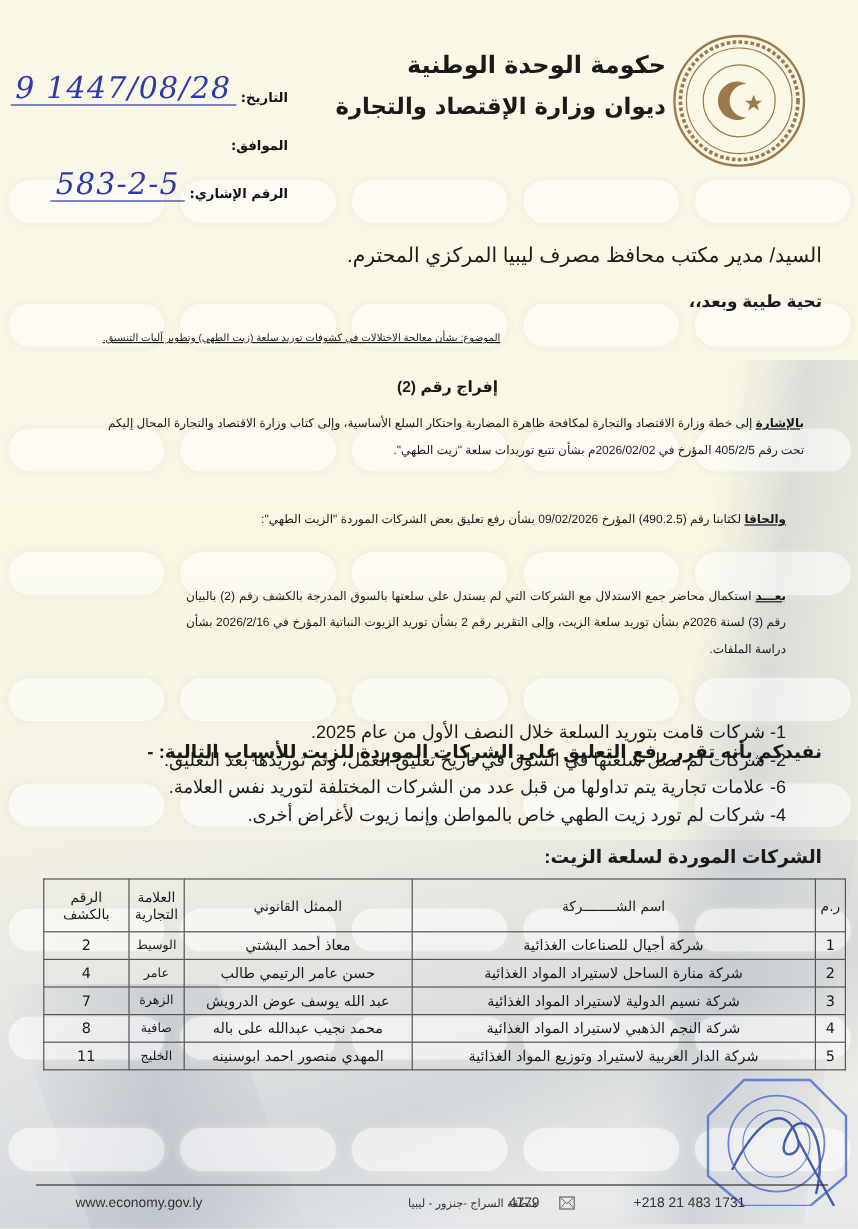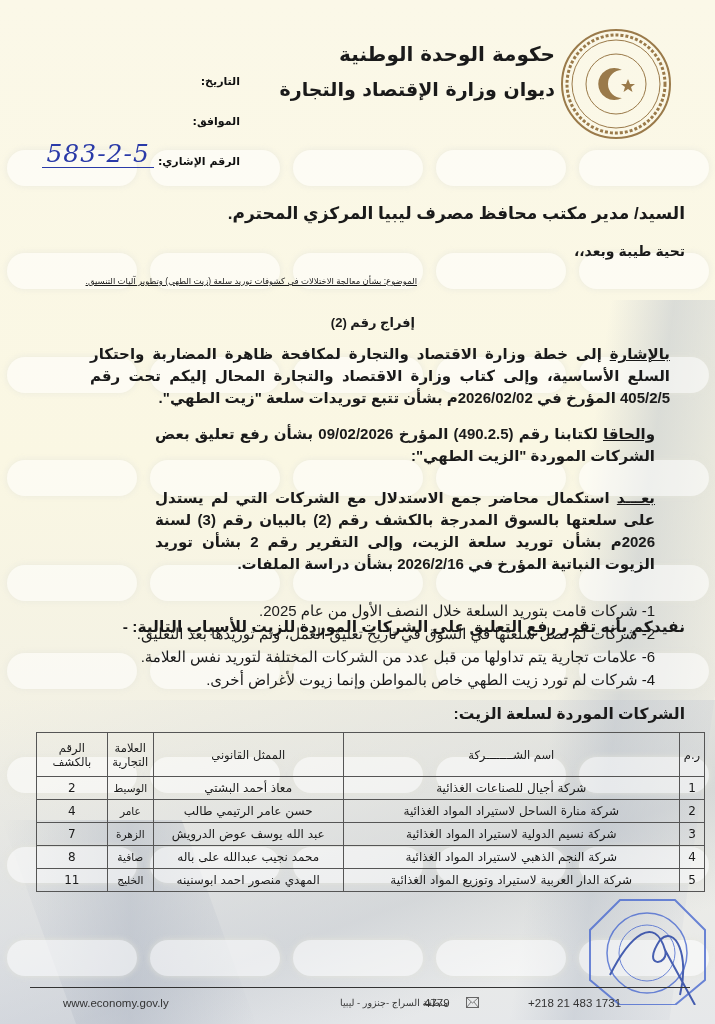--- a/index.html
+++ b/index.html
@@ -64,29 +64,29 @@
   .ministry-name { font-size: 19px; font-weight: bold; color: #1a1a1a; }
   .emblem {
     position: absolute; left: 560px; top: 28px; width: 112px; height: 112px;
   }
 
   
   .doc {
     position: absolute; right: 30px; direction: rtl; text-align: right;
     font-family: "Liberation Sans", "DejaVu Sans", sans-serif;
   }
-  .addressee { top: 203px; font-size: 17px; font-weight: bold; }
+  .addressee { top: 203px; font-size: 17px; font-weight: normal; }
   .greeting { top: 243px; font-size: 14px; font-weight: bold; }
   .subject {
     top: 276px; right: 298px; font-size: 8.5px; text-decoration: underline;
     white-space: nowrap;
   }
   .heading { top: 315px; right: 300px; font-size: 13px; font-weight: bold; }
   .para {
-    right: 45px; width: 580px; font-size: 15px; line-height: 22px; text-align: justify; font-weight: bold;
+    right: 45px; width: 580px; font-size: 10px; line-height: 22px; text-align: justify;
   }
   .para b.u { text-decoration: underline; }
   .p1 { top: 343px; }
   .p2 { top: 423px; right: 60px; width: 500px; }
   .p3 { top: 487px; right: 60px; width: 500px; }
   .decision { top: 572px; right: 30px; font-size: 15.5px; font-weight: bold; margin-top: 46px; }
   .reasons {
     position: absolute; right: 60px; top: 600px; direction: rtl; text-align: right;
     font-family: "Liberation Sans", sans-serif; font-size: 15px; line-height: 21px;
     list-style: none;
@@ -197,20 +197,21 @@
     <div class="wm"></div>
     <div class="wm"></div>
     <div class="wm"></div>
     <div class="wm"></div>
     <div class="wm"></div>
   </div>
 
 <div class="header-left">
   <div class="meta-line">
     <span class="meta-label">التاريخ:</span>
+    <span class="meta-value">9 1447/08/28</span>
   </div>
   <div class="meta-line">
     <span class="meta-label">الموافق:</span>
   </div>
   <div class="meta-line">
     <span class="meta-label">الرقم الإشاري:</span>
     <span class="meta-value">583-2-5</span>
   </div>
 </div>
 

